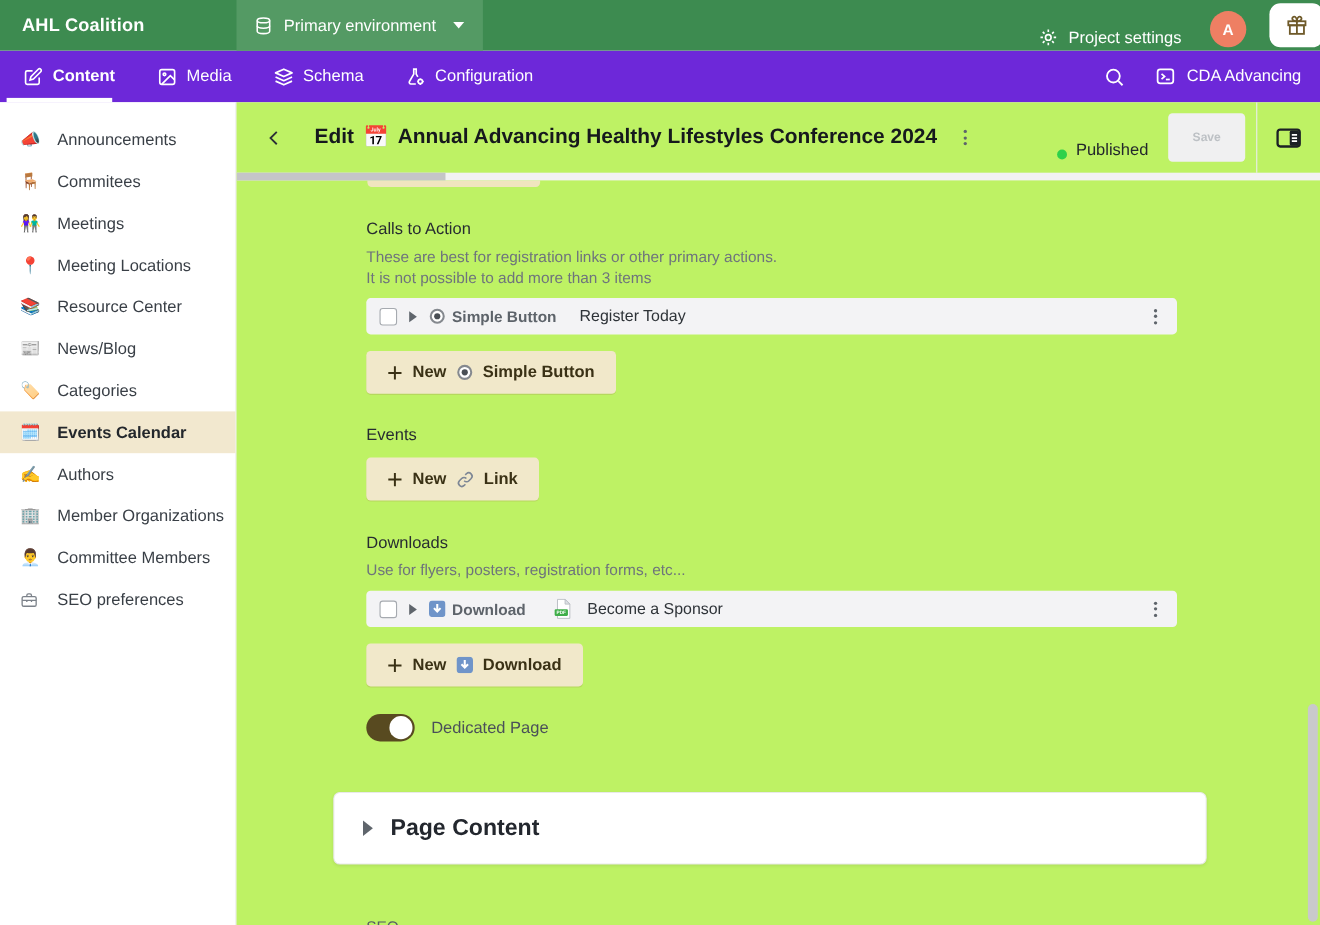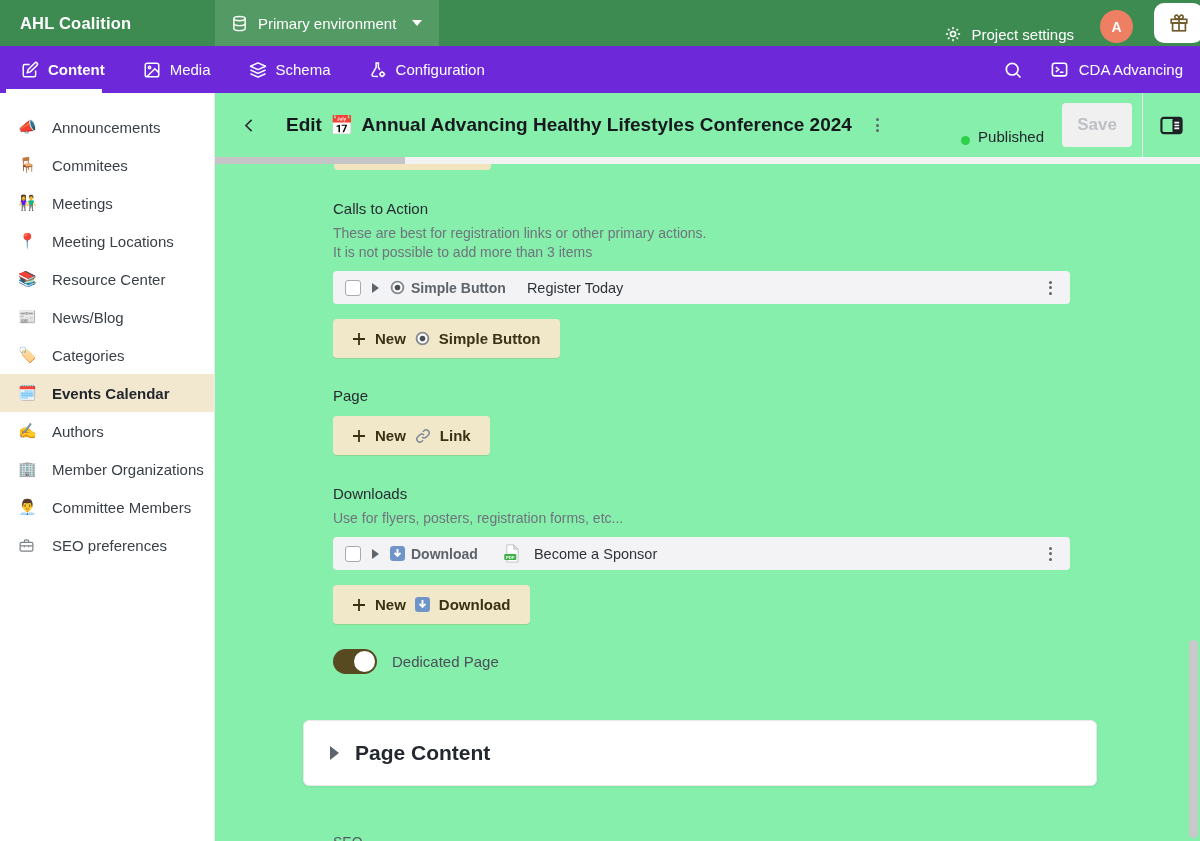--- a/index.html
+++ b/index.html
@@ -32,33 +32,33 @@
   .playground { display:flex; align-items:center; gap:10px; cursor:pointer; }
 
   
   .layout { display:flex; height:748px; }
   .sidebar { width:215px; min-width:215px; border-right:1px solid #e8e8e8; padding-top:15px; background:#fff; }
   .side-item { height:38px; display:flex; align-items:center; gap:14px; padding-left:18px; font-size:15px;
     color:#393f46; cursor:pointer; }
   .side-item .emoji { width:20px; text-align:center; font-size:15px; }
   .side-item.selected { background:#f2e8cf; font-weight:700; color:#23272c; }
 
-  .main { flex:1; position:relative; background:#86efac; overflow:hidden; }
+  .main { flex:1; position:relative; background:#bef264; overflow:hidden; }
 
   
   .doc-header { height:64px; display:flex; align-items:center; }
   .back-btn { margin-left:22px; background:none; border:none; cursor:pointer; display:flex; padding:4px; }
   .doc-title { margin-left:24px; font-size:19px; font-weight:700; color:#16191d; display:flex; align-items:center; gap:8px; white-space:nowrap; }
   .kebab { margin-left:18px; background:none; border:none; cursor:pointer; display:flex; flex-direction:column;
     gap:2.5px; padding:6px; }
   .kebab i { width:3px; height:3px; border-radius:50%; background:#5e646b; }
   .status { margin-left:auto; display:flex; align-items:flex-end; gap:8px; font-size:15px; color:#23272c;margin-top:22px; }
   .status-dot { width:9px; height:9px; border-radius:50%; background:#2ed14a; }
   .save-btn { width:70px; height:44px; margin:0 10px 0 18px; background:#f0f0f1; color:#bdc1c5;
-    font-weight:700; font-size:17px; border:none; border-radius:4px; font-family:inherit; }
+    font-weight:700; font-size:11px; border:none; border-radius:4px; font-family:inherit; }
   .hdr-divider { width:1px; height:64px; background:#ececee; }
   .panel-btn { width:57px; display:flex; justify-content:center; background:none; border:none; cursor:pointer; }
 
   
   .hscroll { height:7px; background:#f2f2f3; position:relative; }
   .hscroll-thumb { position:absolute; left:0; top:0; height:7px; width:190px; background:#c5c5c7; cursor:grab; }
 
   
   .scrollarea { padding-left:118px; }
   .btn-remnant { width:157px; height:6px; background:#f0e5bf; border-radius:0 0 4px 4px; margin-left:1px; }
@@ -334,21 +334,21 @@
         <span>New</span>
         <span class="icon">
           <svg width="15" height="15" viewBox="0 0 16 16">
             <circle cx="8" cy="8" r="6.3" fill="#fff" stroke="#85898f" stroke-width="2"></circle>
             <circle cx="8" cy="8" r="3" fill="#4a4f55"></circle>
           </svg>
         </span>
         <span>Simple Button</span>
       </button>
 
-      <div class="field-label" style="margin-top:29px;">Page</div>
+      <div class="field-label" style="margin-top:29px;">Events</div>
       <button class="new-btn" style="margin-top:12px;">
         <span class="icon">
           <svg width="14" height="14" viewBox="0 0 14 14" stroke="#3a3115" stroke-width="1.8">
               <path d="M7 1v12M1 7h12"></path>
             </svg>
         </span>
         <span>New</span>
         <span class="icon">
           <svg width="16" height="16" viewBox="0 0 24 24" fill="none" stroke="#7d8695" stroke-width="2.2">
             <path d="M10.5 13.5a4.6 4.6 0 0 0 6.5 0l3-3a4.6 4.6 0 0 0-6.5-6.5l-1.6 1.6"></path>

